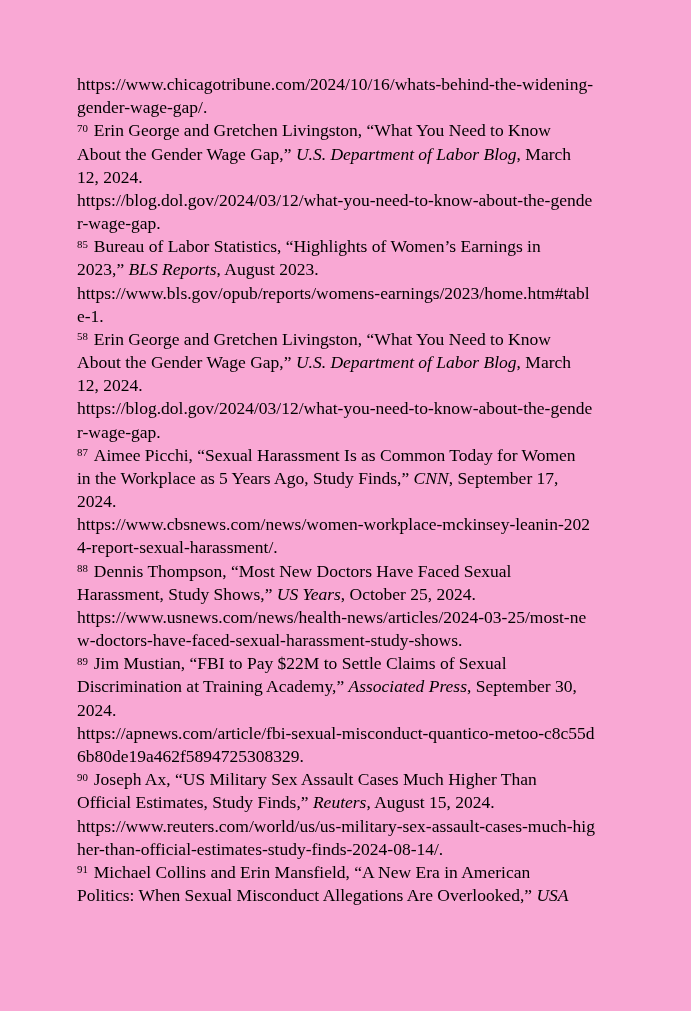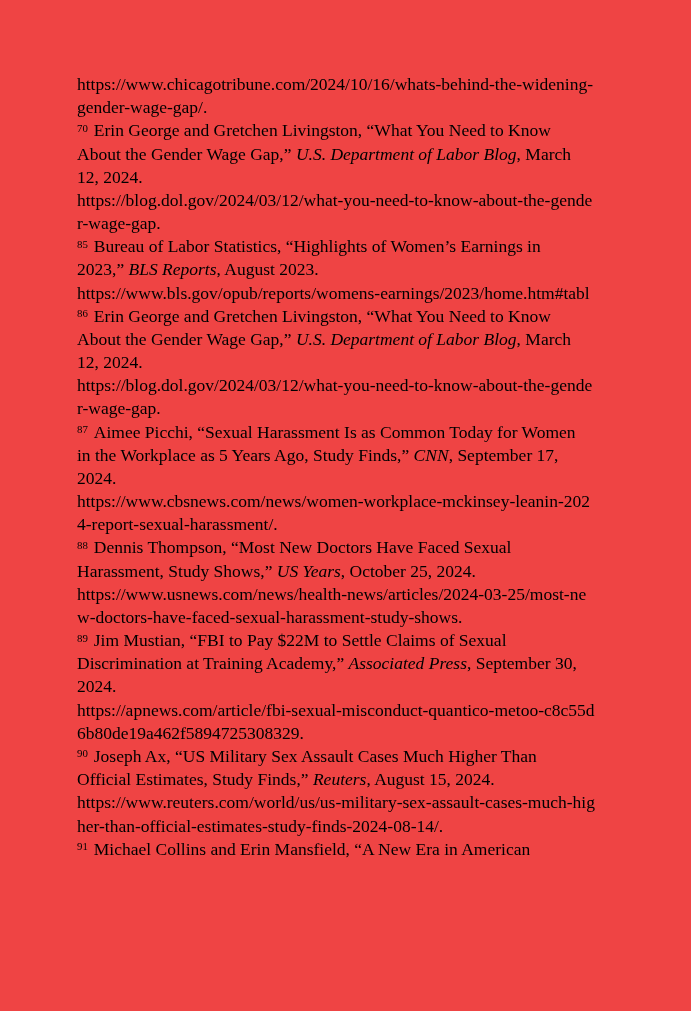--- a/index.html
+++ b/index.html
@@ -35,33 +35,34 @@
     font-size: 0.62em;
     line-height: 0;
     position: relative;
     top: -0.42em;
     margin-right: 0.55em;
   }
 </style>
 </head>
 <body>
 
-<div class="page" style="background: #ef4444; color: rgb(0, 0, 0);">
+<div class="page" style="background: #f9a8d4; color: rgb(0, 0, 0);">
   <div class="text-block">
       <div class="line"><span>https://www.chicagotribune.com/2024/10/16/whats-behind-the-widening-</span></div>
       <div class="line"><span>gender-wage-gap/.</span></div>
       <div class="line"><span class="fn-num">70</span><span>Erin George and Gretchen Livingston, “What You Need to Know</span></div>
       <div class="line"><span>About the Gender Wage Gap,” </span><span class="italic">U.S. Department of Labor Blog</span><span>, March</span></div>
       <div class="line"><span>12, 2024.</span></div>
       <div class="line"><span>https://blog.dol.gov/2024/03/12/what-you-need-to-know-about-the-gende</span></div>
       <div class="line"><span>r-wage-gap.</span></div>
       <div class="line"><span class="fn-num">85</span><span>Bureau of Labor Statistics, “Highlights of Women’s Earnings in</span></div>
       <div class="line"><span>2023,” </span><span class="italic">BLS Reports</span><span>, August 2023.</span></div>
       <div class="line"><span>https://www.bls.gov/opub/reports/womens-earnings/2023/home.htm#tabl</span></div>
-      <div class="line"><span class="fn-num">86</span><span>Erin George and Gretchen Livingston, “What You Need to Know</span></div>
+      <div class="line"><span>e-1.</span></div>
+      <div class="line"><span class="fn-num">58</span><span>Erin George and Gretchen Livingston, “What You Need to Know</span></div>
       <div class="line"><span>About the Gender Wage Gap,” </span><span class="italic">U.S. Department of Labor Blog</span><span>, March</span></div>
       <div class="line"><span>12, 2024.</span></div>
       <div class="line"><span>https://blog.dol.gov/2024/03/12/what-you-need-to-know-about-the-gende</span></div>
       <div class="line"><span>r-wage-gap.</span></div>
       <div class="line"><span class="fn-num">87</span><span>Aimee Picchi, “Sexual Harassment Is as Common Today for Women</span></div>
       <div class="line"><span>in the Workplace as 5 Years Ago, Study Finds,” </span><span class="italic">CNN</span><span>, September 17,</span></div>
       <div class="line"><span>2024.</span></div>
       <div class="line"><span>https://www.cbsnews.com/news/women-workplace-mckinsey-leanin-202</span></div>
       <div class="line"><span>4-report-sexual-harassment/.</span></div>
       <div class="line"><span class="fn-num">88</span><span>Dennis Thompson, “Most New Doctors Have Faced Sexual</span></div>
@@ -71,14 +72,15 @@
       <div class="line"><span class="fn-num">89</span><span>Jim Mustian, “FBI to Pay $22M to Settle Claims of Sexual</span></div>
       <div class="line"><span>Discrimination at Training Academy,” </span><span class="italic">Associated Press</span><span>, September 30,</span></div>
       <div class="line"><span>2024.</span></div>
       <div class="line"><span>https://apnews.com/article/fbi-sexual-misconduct-quantico-metoo-c8c55d</span></div>
       <div class="line"><span>6b80de19a462f5894725308329.</span></div>
       <div class="line"><span class="fn-num">90</span><span>Joseph Ax, “US Military Sex Assault Cases Much Higher Than</span></div>
       <div class="line"><span>Official Estimates, Study Finds,” </span><span class="italic">Reuters</span><span>, August 15, 2024.</span></div>
       <div class="line"><span>https://www.reuters.com/world/us/us-military-sex-assault-cases-much-hig</span></div>
       <div class="line"><span>her-than-official-estimates-study-finds-2024-08-14/.</span></div>
       <div class="line"><span class="fn-num">91</span><span>Michael Collins and Erin Mansfield, “A New Era in American</span></div>
+      <div class="line"><span>Politics: When Sexual Misconduct Allegations Are Overlooked,” </span><span class="italic">USA</span></div>
     </div>
 </div>
 
 </body></html>

